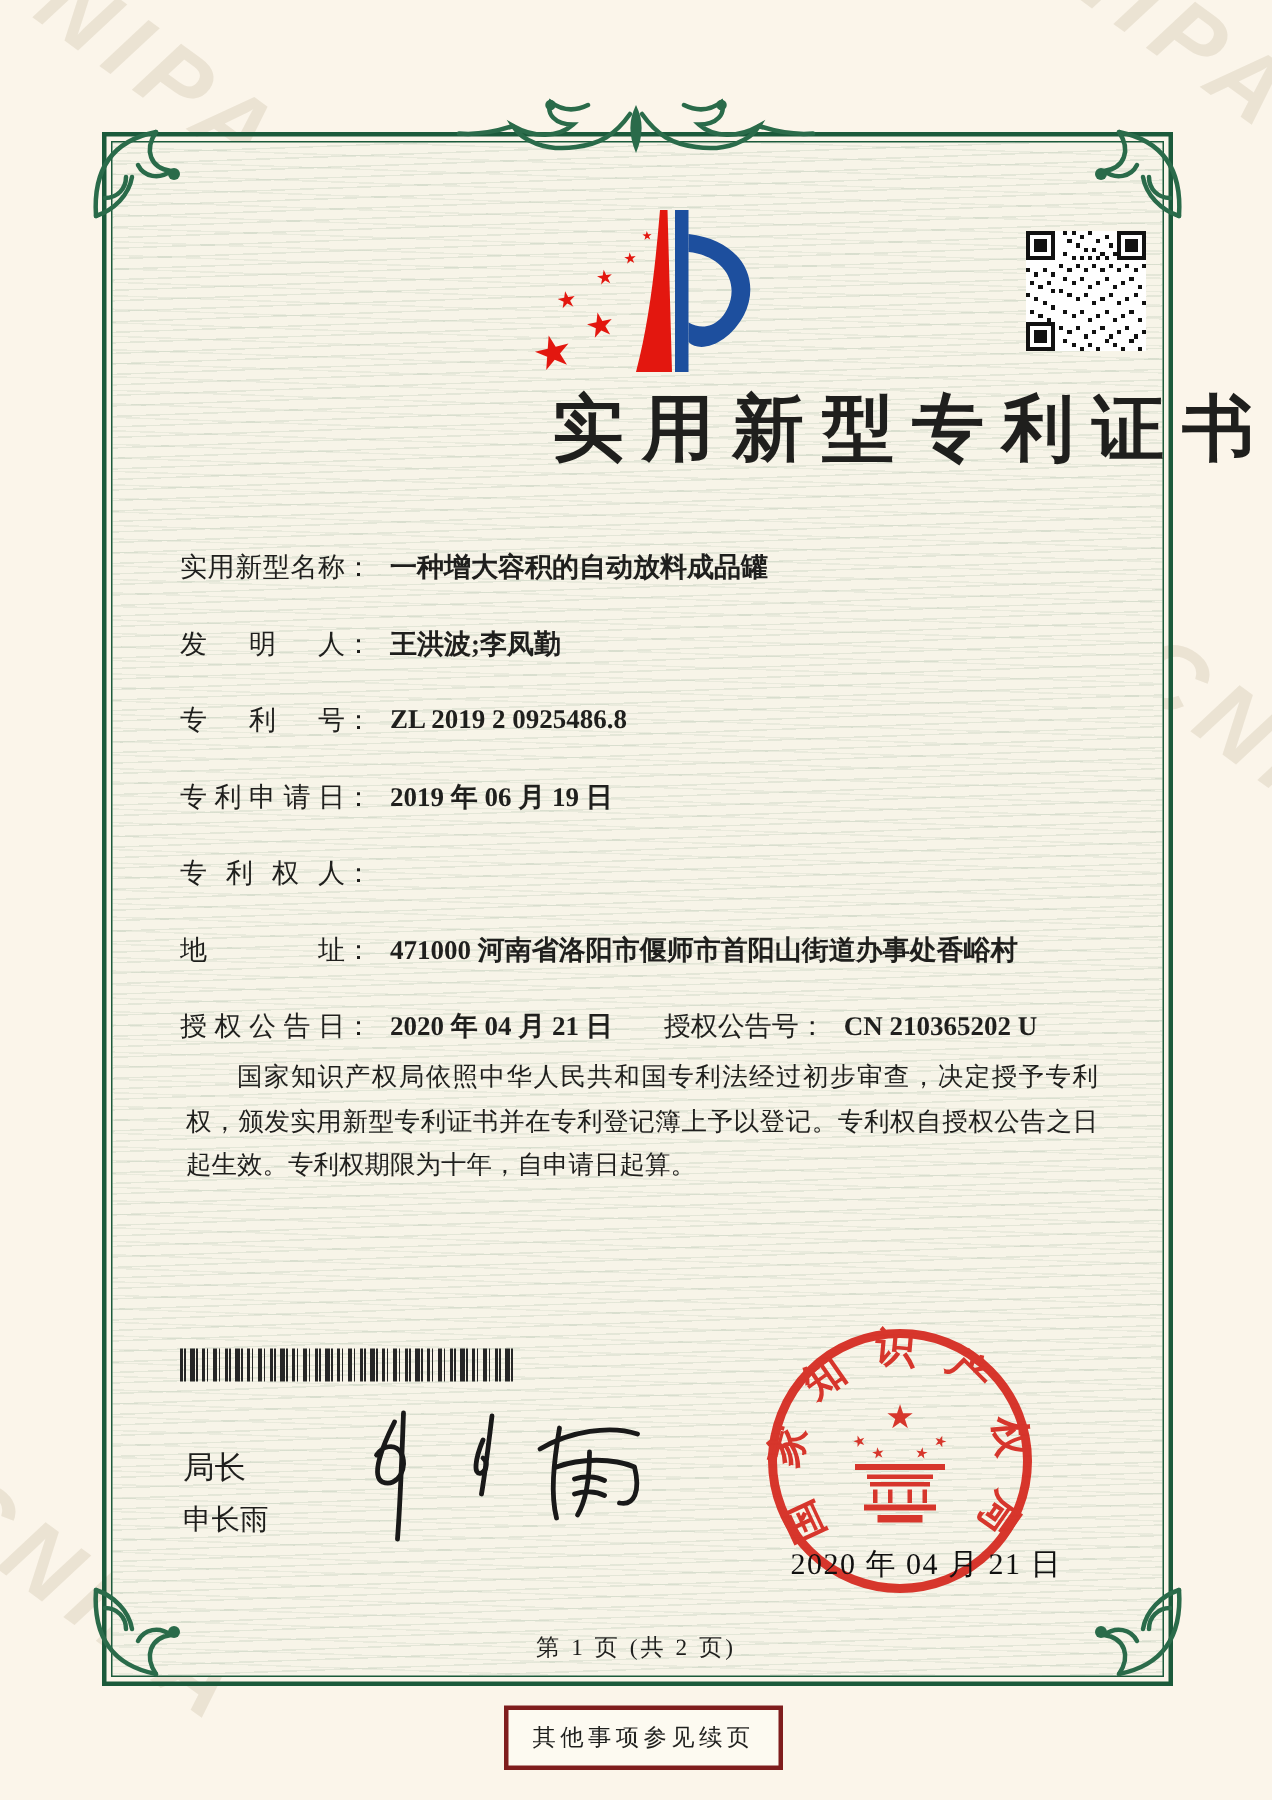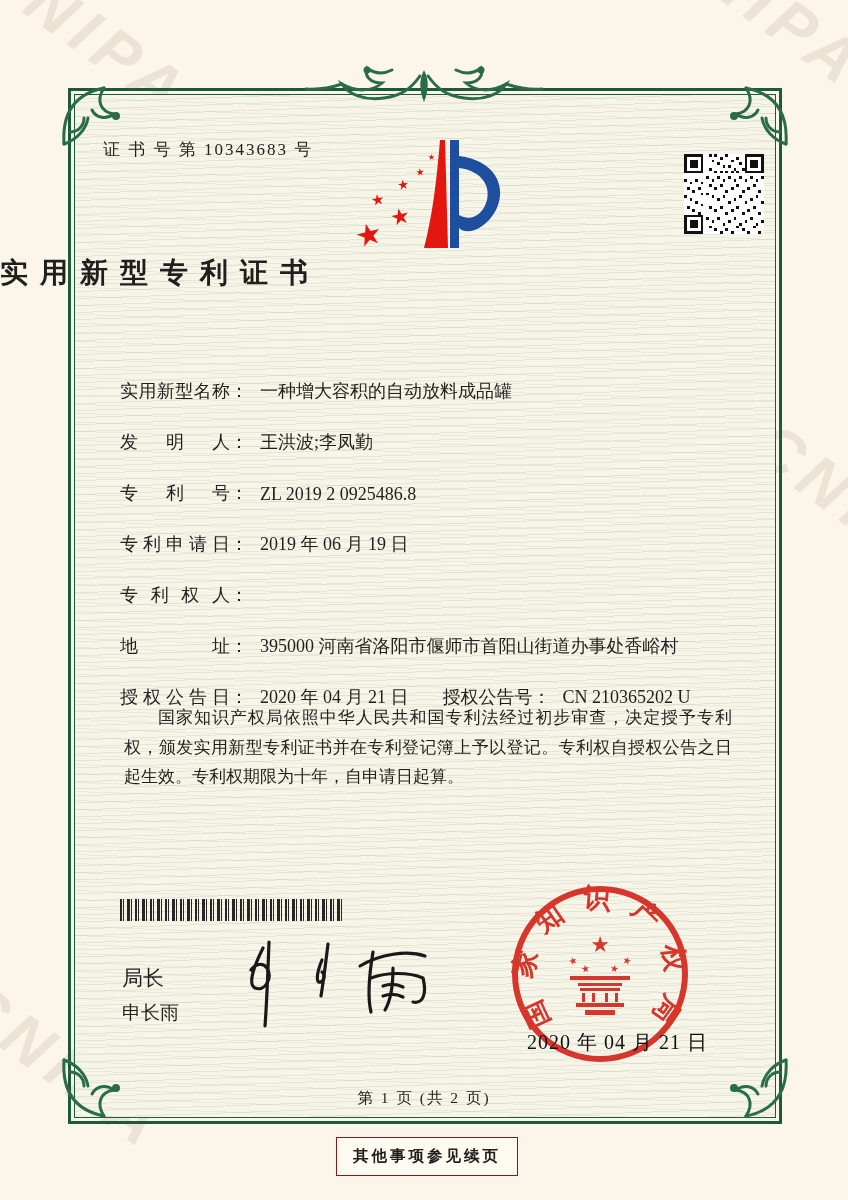--- a/index.html
+++ b/index.html
@@ -26,29 +26,29 @@
     background:
       repeating-linear-gradient(178deg, rgba(150,175,150,0.20) 0 1px, rgba(0,0,0,0) 1px 7px),
       repeating-linear-gradient(182deg, rgba(150,175,150,0.14) 0 1px, rgba(0,0,0,0) 1px 9px),
       #f7f4e8;
   }
   .corner{position:absolute; width:80px; height:80px;}
   .cert-no{position:absolute; left:103px; top:138px; font-size:17px; letter-spacing:2px;}
   .logo{position:absolute; left:352px; top:136px;}
   .qr{position:absolute; left:684px; top:154px; width:80px; height:80px; background:#fff;}
   .title{
-    position:absolute; left:0; right:0; top:254px; text-align:left;
-    font-size:28px; font-weight:bold; letter-spacing:12px;
+    position:absolute; left:0; right:0; top:254px; text-align:right;
+    font-size:48px; font-weight:bold; letter-spacing:12px;
   }
   .fields{position:absolute; left:120px; top:352px; width:616px; font-size:18px;}
-  .frow{display:flex; align-items:flex-end; height:51px;}
+  .frow{display:flex; align-items:center; height:51px;}
   .fgroup{display:flex; align-items:baseline;}
   .flabel{display:inline-block; width:110px; text-align:justify; text-align-last:justify;}
   .fcolon{display:inline-block;}
-  .fvalue{padding-left:12px; white-space:nowrap;}
+  .fvalue{padding-left:12px; white-space:nowrap;font-weight:bold;}
   .fgroup2{margin-left:34px;}
   .body-text{
     position:absolute; left:120px; top:699px; width:616px;
     font-size:17px; line-height:29.5px; text-align:justify;
   }
   .body-text p{margin:4px; text-indent:2em;}
   .barcode{
     position:absolute; left:120px; top:899px; width:224px; height:22px;
     background:repeating-linear-gradient(90deg,
       #262626 0 2px, rgba(0,0,0,0) 2px 3px,
@@ -59,22 +59,22 @@
   .sig-title{position:absolute; left:122px; top:964px; font-size:21px;
     font-family:"Liberation Sans","DejaVu Sans",sans-serif;}
   .sig-name{position:absolute; left:122px; top:1000px; font-size:19px;
     font-family:"Liberation Sans","DejaVu Sans",sans-serif;}
   .sig-hand{position:absolute; left:225px; top:938px;}
   .seal{position:absolute; left:506px; top:880px; opacity:0.93;}
   .seal-date{position:absolute; left:527px; top:1029px; font-size:20px; letter-spacing:1px; color:#101010;}
   .page-info{position:absolute; left:0; right:0; top:1088px; text-align:center; font-size:15.5px; letter-spacing:2px;}
   .foot-note{
     position:absolute; left:336px; top:1137px; padding:8px 16px;
-    border:1px solid #7f1d1d; background:#fdfaf1;
-    font-size:15.5px; letter-spacing:3px;font-weight:bold;
+    border:3px solid #7f1d1d; background:#fdfaf1;
+    font-size:15.5px; letter-spacing:3px;
   }
 </style>
 </head>
 <body>
 
 <div class="page">
 
   <div class="wm" style="left:-34px; top:-6px;">CNIPA</div>
   <div class="wm" style="left:642px; top:-34px;">CNIPA</div>
   <div class="wm" style="left:545px; top:326px;">CNIPA</div>
@@ -128,21 +128,20 @@
       <path d="M126,16 C116,30 106,36 90,38 C70,41 54,34 48,24 C62,32 78,32 88,23 C76,23 70,16 73,8 C81,14 90,14 98,10"></path>
       <path d="M48,24 C36,28 24,30 12,29"></path>
       <path d="M134,16 C144,30 154,36 170,38 C190,41 206,34 212,24 C198,32 182,32 172,23 C184,23 190,16 187,8 C179,14 170,14 162,10"></path>
       <path d="M212,24 C224,28 236,30 248,29"></path>
     </g>
     <path d="M130,10 C125,20 125,30 130,42 C135,30 135,20 130,10 Z" fill="#2a6b4a"></path>
     <circle cx="73" cy="10" r="3.5" fill="#2a6b4a"></circle>
     <circle cx="187" cy="10" r="3.5" fill="#2a6b4a"></circle>
   </svg>
 
-  <div class="cert-no">证 书 号 第 10343683 号</div>
 
   <svg class="logo" width="158" height="120" viewBox="0 0 158 120">
     <g fill="#e3170f" font-family="'DejaVu Sans',sans-serif">
       <text x="6" y="112" font-size="30" transform="rotate(-14 6 112)">★</text>
       <text x="40" y="90" font-size="22" transform="rotate(-12 40 90)">★</text>
       <text x="20" y="70" font-size="15" transform="rotate(-10 20 70)">★</text>
       <text x="46" y="54" font-size="13" transform="rotate(-8 46 54)">★</text>
       <text x="64" y="40" font-size="10" transform="rotate(-6 64 40)">★</text>
       <text x="76" y="24" font-size="8" transform="rotate(-4 76 24)">★</text>
     </g>
@@ -191,21 +190,21 @@
         <span class="fcolon">：</span>
         <span class="fvalue">2019 年 06 月 19 日</span>
     </div>
     <div class="frow">
       <span class="flabel">专利权人</span>
         <span class="fcolon">：</span>
     </div>
     <div class="frow">
       <span class="flabel">地址</span>
         <span class="fcolon">：</span>
-        <span class="fvalue">395000 河南省洛阳市偃师市首阳山街道办事处香峪村</span>
+        <span class="fvalue">471000 河南省洛阳市偃师市首阳山街道办事处香峪村</span>
     </div>
     <div class="frow">
       <span class="fgroup">
         <span class="flabel">授权公告日</span>
           <span class="fcolon">：</span>
           <span class="fvalue">2020 年 04 月 21 日</span>
       </span>
       <span class="fgroup fgroup2">
         <span>授权公告号</span>
           <span class="fcolon">：</span>

